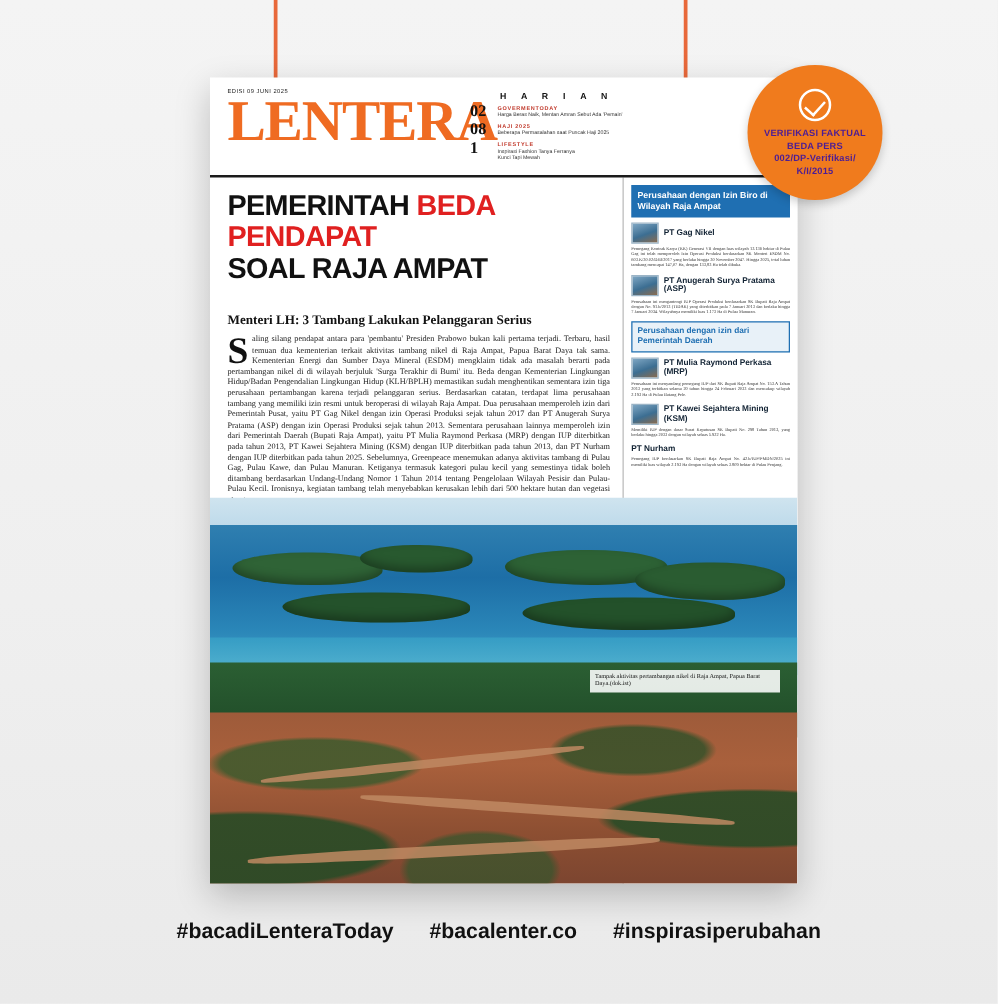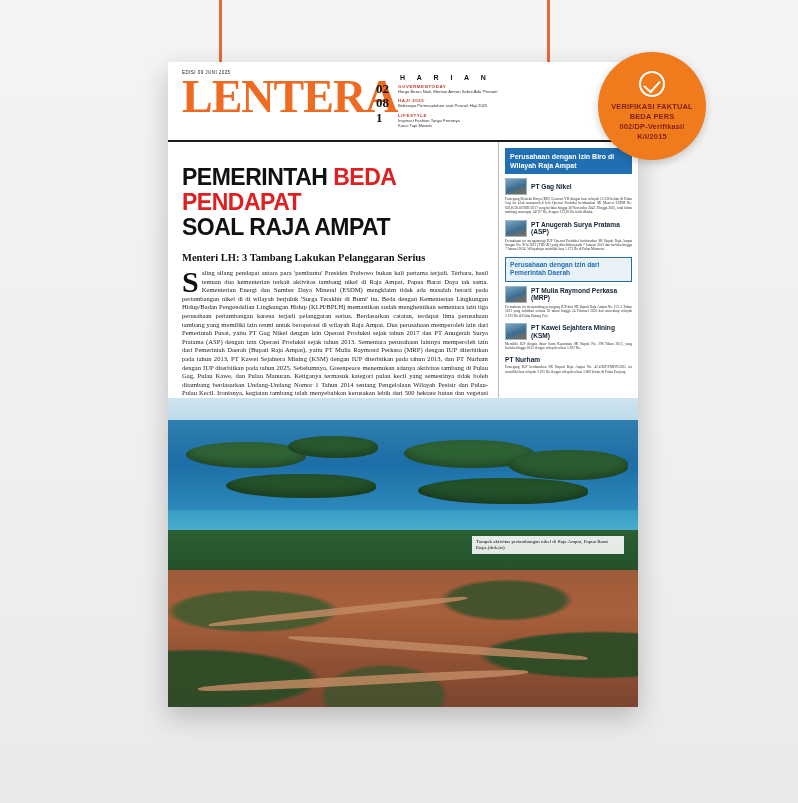--- a/index.html
+++ b/index.html
@@ -127,29 +127,28 @@
   .left-col { width: 330px; padding: 10px 10px 0 14px; position: relative; }
   .right-col { width: 140px; border-left: 1px solid #bbb; padding: 6px 6px 0 6px; background: #fff; }
 
   .headline {
     font-family: "Liberation Sans", sans-serif;
     font-weight: bold;
     font-size: 23px;
     line-height: 25px;
     color: #111;
     letter-spacing: -.5px;
-    margin-top: 13px;
   }
   .headline .hl-red { color: #e02020; }
   .subhead {
     font-family: "Liberation Serif", serif;
     font-weight: bold;
     font-size: 10.5px;
     color: #111;
-    margin-top: 12px;
+    margin-top: 24px;
     margin-bottom: 6px;
   }
   .article {
     font-family: "Liberation Serif", serif;
     font-size: 6.6px;
     line-height: 8.6px;
     text-align: justify;
     color: #1c1c1c;
     column-count: 1;
   }
@@ -286,21 +285,21 @@
     padding: 3px 4px;
   }
 
   
   #badge {
     position: absolute;
     left: 598px; top: 52px;
     width: 108px; height: 108px;
     border-radius: 50%;
     background: #f07b1d;
-    color: #7f1d1d;
+    color: #4c1d95;
     box-shadow: 0 3px 8px rgba(0,0,0,.2);
     display: flex;
     flex-direction: column;
     align-items: center;
     justify-content: center;
     text-align: center;
   }
   #badge .check-circle {
     width: 26px; height: 26px;
     border: 2.5px solid #fff;
@@ -458,14 +457,19 @@
   </div>
 
   <div id="badge">
     <div class="check-circle"></div>
     <div class="b-line">VERIFIKASI FAKTUAL</div>
     <div class="b-line">BEDA PERS</div>
     <div class="b-line">002/DP-Verifikasi/</div>
     <div class="b-line">K/I/2015</div>
   </div>
 
+  <div id="footer">
+    <span>#bacadiLenteraToday</span>
+    <span>#bacalenter.co</span>
+    <span>#inspirasiperubahan</span>
+  </div>
 
 </div>
 
 </body></html>

